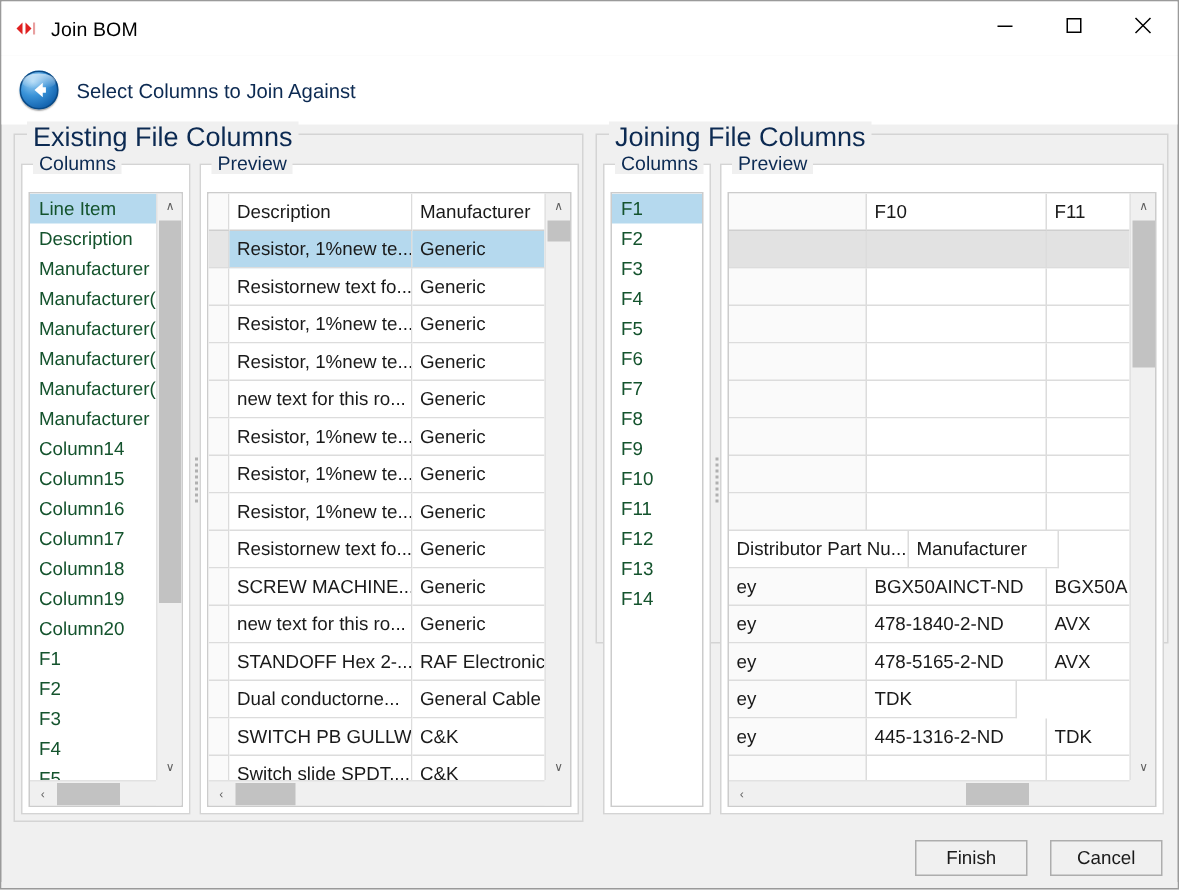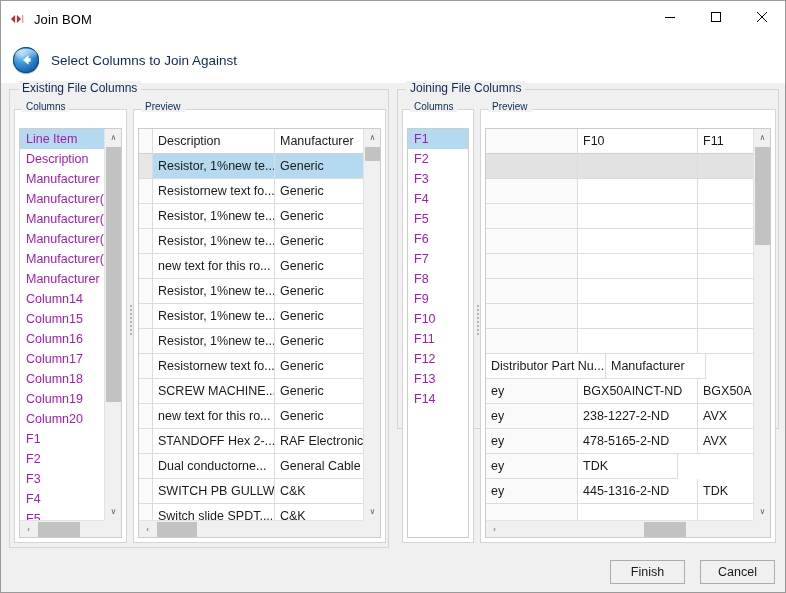--- a/index.html
+++ b/index.html
@@ -65,53 +65,53 @@
   
   .group {
     position: absolute;
     border: 1px solid #d4d4d4;
     background: #f0f0f0;
   }
   .group > .legend {
     position: absolute; left: 8px; top: -9px;
     background: #f0f0f0;
     padding: 0 4px;
-    font-size: 12px; color: #0c2a52;
+    font-size: 18px; color: #0c2a52;
     white-space: nowrap;
   }
   #group-existing { left: 8px; top: 88px; width: 380px; height: 459px; }
   #group-joining  { left: 396px; top: 88px; width: 382px; height: 340px; }
   
   .pane {
     position: absolute;
     border: 1px solid #d4d4d4;
     background: #ffffff;
   }
   .pane > .legend {
     position: absolute; left: 7px; top: -9px;
     background: #f0f0f0;
     padding: 0 4px;
-    font-size: 10px; color: #0c2a52;
+    font-size: 13px; color: #0c2a52;
     white-space: nowrap;
   }
   .pane-body {
     position: absolute; left: 4px; top: 18px; right: 4px; bottom: 4px;
     border: 1px solid #cccccc;
     background: #fff;
     overflow: hidden;
   }
   
   .collist {
     position: absolute; left: 0; top: 0; right: 17px; bottom: 17px;
     overflow: hidden; background: #fff;
   }
   .collist .row {
     height: 20px; line-height: 20px;
     padding-left: 6px;
-    font-size: 12.5px; color: #a21caf;
+    font-size: 12.5px; color: #14532d;
     white-space: nowrap;
   }
   .collist .row.sel { background: #b5d9ee; }
   
   .grid {
     position: absolute; left: 0; top: 0; right: 17px; bottom: 17px;
     overflow: hidden; background: #fff;
   }
   .gridrow { display: flex; height: 25px; }
   .gridrow.head { height: 25px; }
@@ -461,21 +461,21 @@
               <div class="cell" style="width: 120px;">Distributor Part Nu...</div>
               <div class="cell" style="width: 100px;">Manufacturer</div>
             </div>
             <div class="gridrow">
               <div class="cell rowhdr" style="width: 92px;">ey</div>
               <div class="cell" style="width: 120px;">BGX50AINCT-ND</div>
               <div class="cell" style="width: 100px;">BGX50A</div>
             </div>
             <div class="gridrow">
               <div class="cell rowhdr" style="width: 92px;">ey</div>
-              <div class="cell" style="width: 120px;">238-1227-2-ND</div>
+              <div class="cell" style="width: 120px;">478-1840-2-ND</div>
               <div class="cell" style="width: 100px;">AVX</div>
             </div>
             <div class="gridrow">
               <div class="cell rowhdr" style="width: 92px;">ey</div>
               <div class="cell" style="width: 120px;">478-5165-2-ND</div>
               <div class="cell" style="width: 100px;">AVX</div>
             </div>
             <div class="gridrow">
               <div class="cell rowhdr" style="width: 92px;">ey</div>
               <div class="cell" style="width: 100px;">TDK</div>

